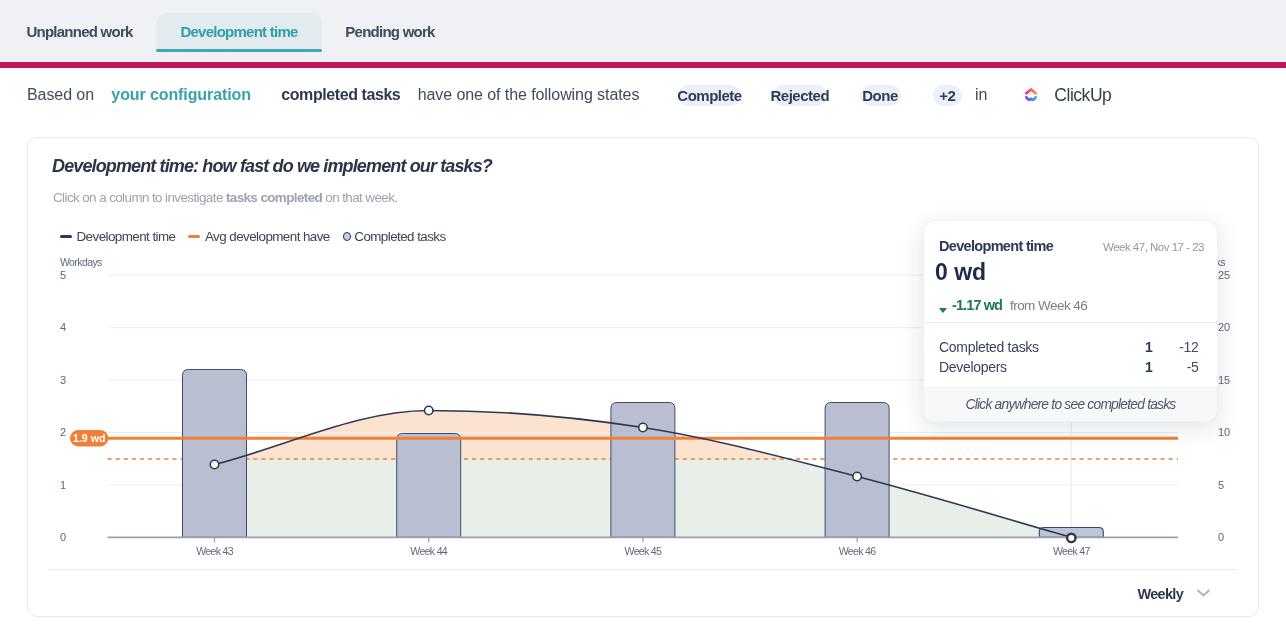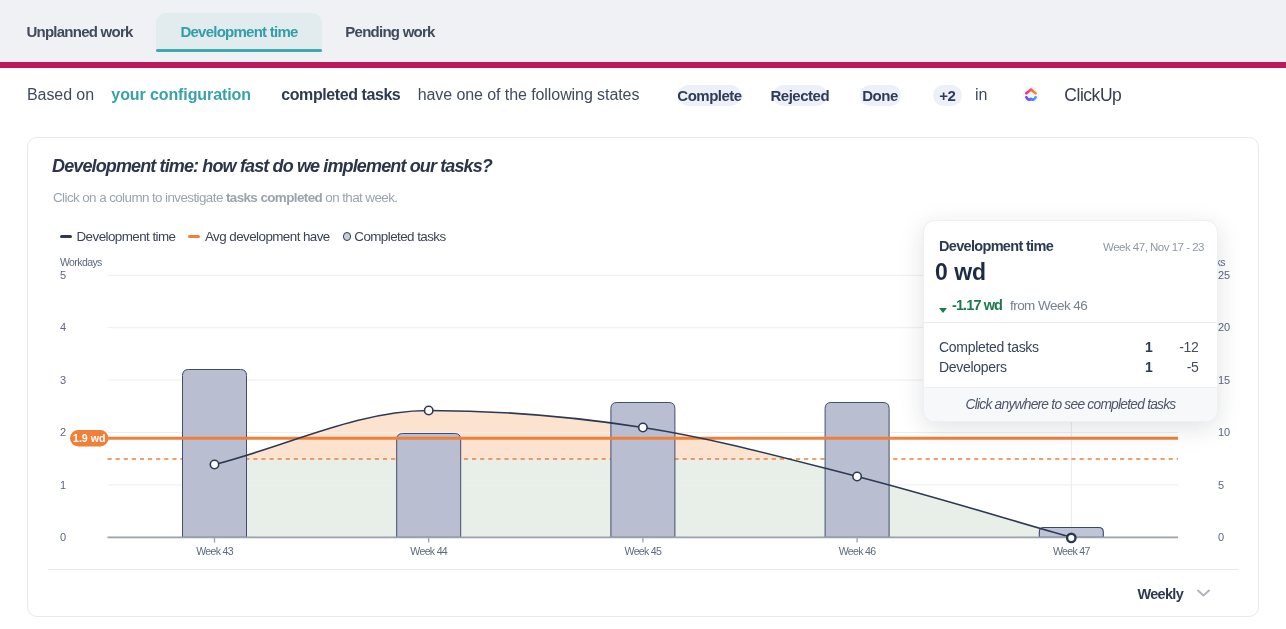--- a/index.html
+++ b/index.html
@@ -11,21 +11,21 @@
 .tab { position:absolute; top:13px; height:37px; display:flex; align-items:center; justify-content:center; font-size:15px; font-weight:bold; color:#414b5c; letter-spacing:-0.75px; }
 .tab.active { color:#319fa9; }
 .activebg { position:absolute; left:156px; top:13px; width:166px; height:37px; background:#e2ebed; border-radius:10px 10px 0 0; }
 .underline { position:absolute; left:156px; top:48.5px; width:166px; height:3px; background:#3ea9b0; border-radius:2px; }
 
 
 .intro { position:absolute; left:27px; top:83px; height:24px; display:flex; align-items:center; font-size:16px; color:#414b5e; white-space:nowrap; letter-spacing:-0.08px;gap:13px; }
 .intro b.teal { color:#38a2ac; letter-spacing:-0.1px; }
 .intro b.dark { color:#2e3a50; letter-spacing:-0.42px; }
 .badge { display:inline-flex; align-items:center; justify-content:center; height:21px; border-radius:11px; background:#edf0f9; color:#2e3c55; font-size:15px; font-weight:bold; letter-spacing:-0.5px; }
-.cu { font-size:17.5px; font-weight:500; color:#37404f; letter-spacing:-0.47px;margin-left:10px; }
+.cu { font-size:17.5px; font-weight:500; color:#37404f; letter-spacing:-0.47px; }
 
 
 .card { position:absolute; left:27px; top:137px; width:1232px; height:480px; background:#fff; border:1px solid #e7e9ed; border-radius:10px; }
 .title { position:absolute; left:52px; top:156px; font-size:18px; font-weight:bold; color:#2b3547; letter-spacing:-0.87px;font-style:italic; }
 .subtitle { position:absolute; left:53px; top:190px; font-size:13.4px; color:#9ba3af; letter-spacing:-0.58px; }
 .subtitle b { color:#9ba3af; }
 
 
 .legend { position:absolute; left:60px; top:229px; display:flex; align-items:center; font-size:13.4px; color:#3b4557; letter-spacing:-0.56px; }
 .ldash { width:12px; height:2.6px; border-radius:2px; margin-right:4.5px; }

